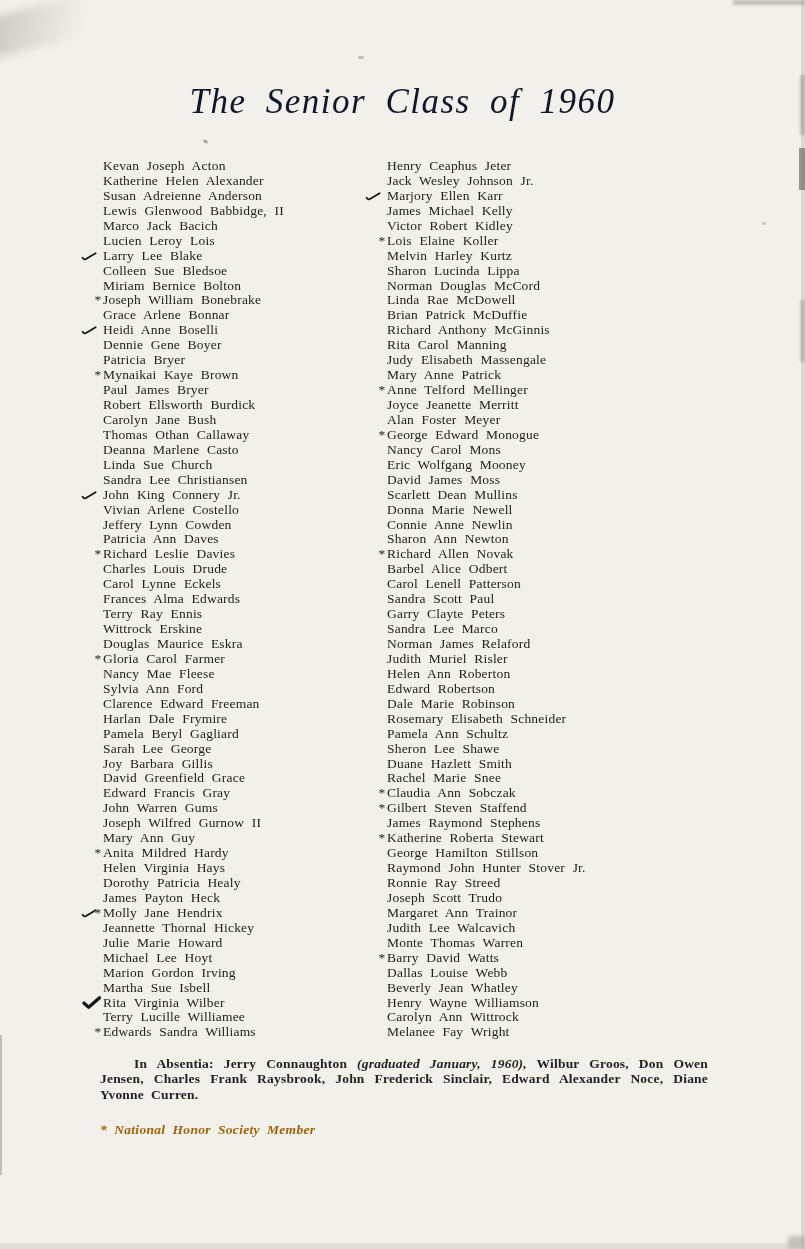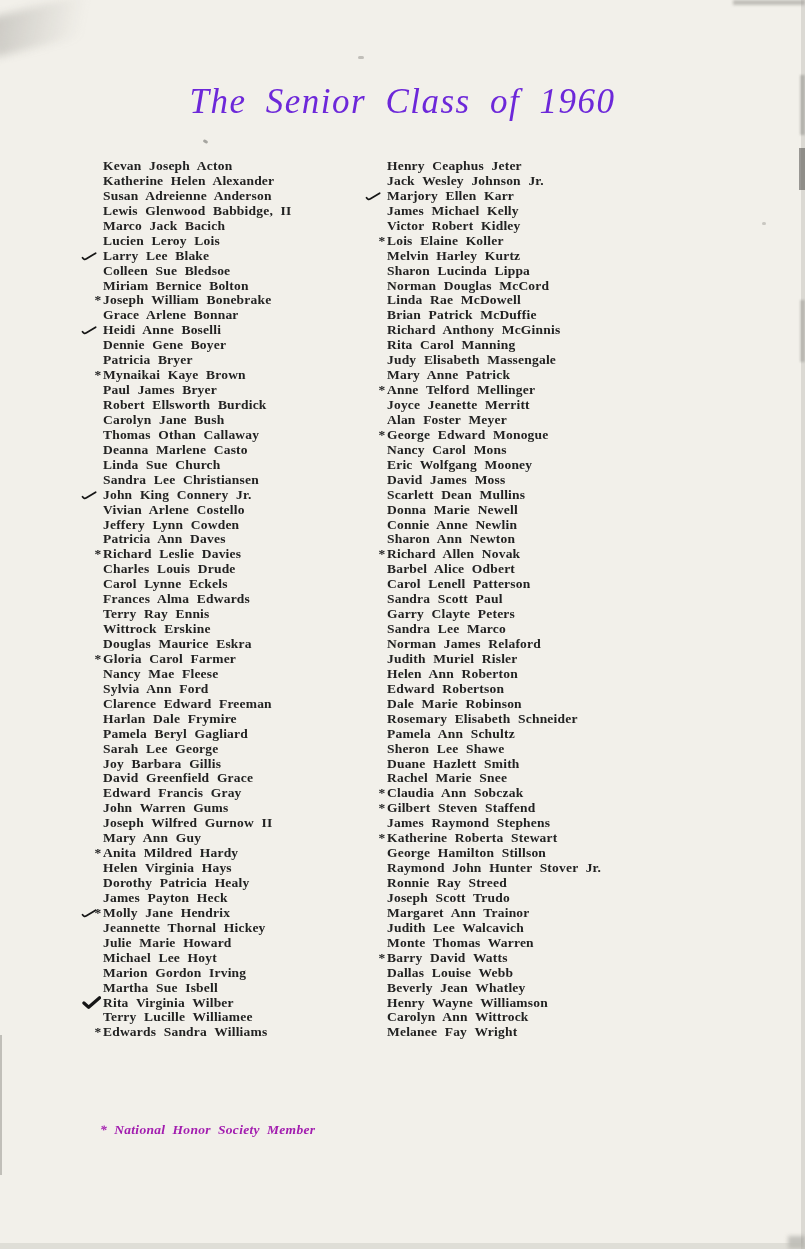--- a/index.html
+++ b/index.html
@@ -5,44 +5,44 @@
   html,body { margin:0; padding:0; background:#888; }
   .page {
     position:relative; width:805px; height:1249px;
     background:#f2f0ea; overflow:hidden;
     font-family:"Liberation Serif", serif; color:#222;
   }
   .title {
     position:absolute; top:82px; left:0; width:100%;
     text-align:center;
     font-style:italic; font-weight:400; font-size:35px;
-    letter-spacing:1.5px; word-spacing:9px; color:#6d28d9;
+    letter-spacing:1.5px; word-spacing:9px; color:#0f172a;
   }
   .col {
     position:absolute; top:159px;
-    font-weight:700; font-size:13.5px; line-height:14.95px;
+    font-weight:400; font-size:13.5px; line-height:14.95px;
     letter-spacing:0.2px; word-spacing:4px; white-space:nowrap;
   }
   .col-left { left:103px; }
   .col-right { left:387px; }
   .name-row { position:relative; height:14.95px; }
   .check-slot { position:absolute; left:-22px; top:2px; }
   .check-slot.bold { left:-21px; top:0; }
   .star-slot { position:absolute; left:-8.5px; top:0; }
   .absentia {
     position:absolute; left:100px; top:1056px; width:608px;
     font-weight:700; font-size:13.5px; line-height:15.4px;
     letter-spacing:0.2px; word-spacing:3.5px;
     text-align:justify; text-indent:34px; color:#222;
   }
   .absentia .it { font-style:italic; }
   .footnote {
     position:absolute; left:100px; top:1122px;
     font-style:italic; font-weight:700; font-size:13.5px;
-    letter-spacing:0.3px; word-spacing:3.5px; color:#a21caf;
+    letter-spacing:0.3px; word-spacing:3.5px; color:#a16207;
   }
   
   .art { position:absolute; pointer-events:none; }
   .smudge-tl { left:-12px; top:2px; width:135px; height:40px;
     background:linear-gradient(115deg, rgba(120,118,112,0.35), rgba(120,118,112,0) 70%);
     transform:rotate(-14deg); filter:blur(4px); }
   .streak-tr { left:733px; top:0; width:72px; height:5px;
     background:rgba(130,128,122,0.45); filter:blur(1.5px); }
   .edge-right { left:801px; top:0; width:4px; height:1249px; background:rgba(150,148,142,0.25); }
   .edge-right-dark1 { left:800px; top:75px; width:5px; height:60px; background:rgba(110,108,102,0.35); filter:blur(1px); }
@@ -203,16 +203,17 @@
       <div class="name-row"><span class="nm">Judith Lee Walcavich</span></div>
       <div class="name-row"><span class="nm">Monte Thomas Warren</span></div>
       <div class="name-row"><span class="star-slot">*</span><span class="nm">Barry David Watts</span></div>
       <div class="name-row"><span class="nm">Dallas Louise Webb</span></div>
       <div class="name-row"><span class="nm">Beverly Jean Whatley</span></div>
       <div class="name-row"><span class="nm">Henry Wayne Williamson</span></div>
       <div class="name-row"><span class="nm">Carolyn Ann Wittrock</span></div>
       <div class="name-row"><span class="nm">Melanee Fay Wright</span></div>
     </div>
 
+  <div class="absentia"><span>In Absentia: Jerry Connaughton </span><span class="it">(graduated January, 1960),</span><span> Wilbur Groos, Don Owen Jensen, Charles Frank Raysbrook, John Frederick Sinclair, Edward Alexander Noce, Diane Yvonne Curren.</span></div>
 
   <div class="footnote">* National Honor Society Member</div>
 
 </div>
 
 </body></html>

